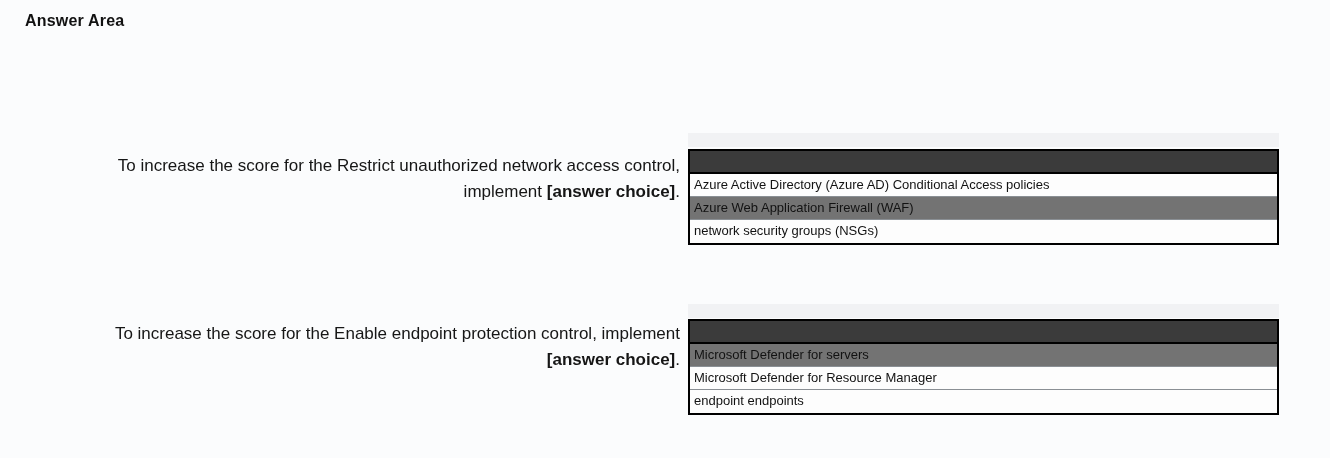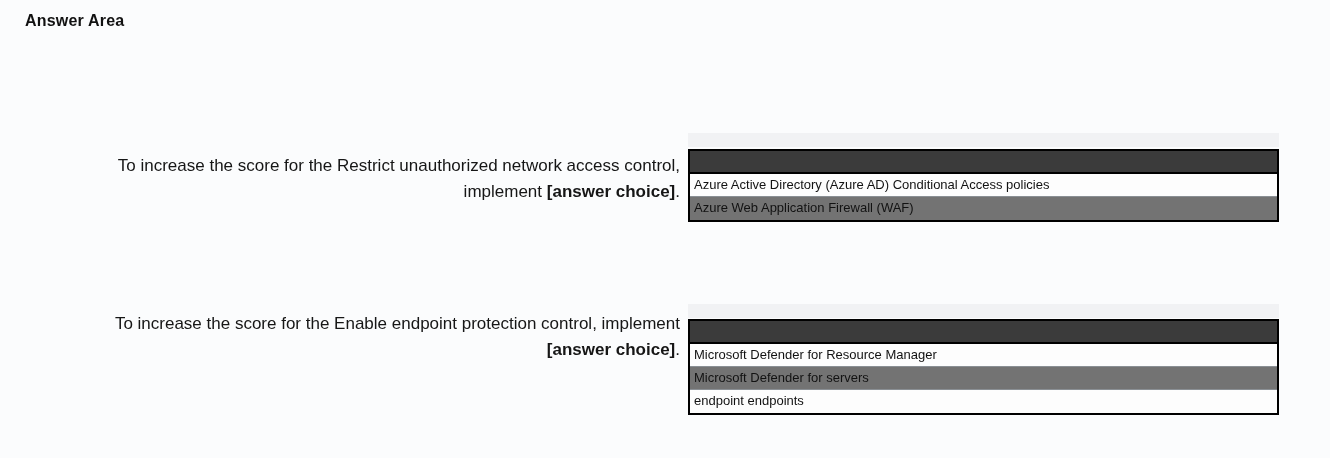--- a/index.html
+++ b/index.html
@@ -28,21 +28,21 @@
   .question-text {
     position: absolute;
     width: 600px;
     text-align: right;
     font-size: 17px;
     line-height: 26px;
     color: #161616;
   }
   .question-text .bold { font-weight: bold; }
   #q1-text { top: 153px; right: 650px; }
-  #q2-text { top: 311px; right: 650px; }
+  #q2-text { top: 321px; right: 650px; }
 
   .top-shading {
     position: absolute;
     left: 688px;
     width: 591px;
     height: 14px;
     background: #f1f2f4;
   }
   #strip1 { top: 133px; }
   #strip2 { top: 304px; }
@@ -86,27 +86,28 @@
 
   <div class="question-text" id="q1-text"><span>To increase the score for the Restrict unauthorized network access control, implement</span>
     <span class="bold">[answer choice]</span><span>.</span></div>
 
   <div class="top-shading" id="strip1"></div>
 
   <div class="answer-table" id="table1">
     <div class="dropdown-header"></div>
     <div class="opt">Azure Active Directory (Azure AD) Conditional Access policies</div>
     <div class="opt selected">Azure Web Application Firewall (WAF)</div>
+    <div class="opt">network security groups (NSGs)</div>
   </div>
 
   <div class="question-text" id="q2-text"><span>To increase the score for the Enable endpoint protection control, implement</span>
     <span class="bold">[answer choice]</span><span>.</span></div>
 
   <div class="top-shading" id="strip2"></div>
 
   <div class="answer-table" id="table2">
     <div class="dropdown-header"></div>
+    <div class="opt selected">Microsoft Defender for servers</div>
     <div class="opt">Microsoft Defender for Resource Manager</div>
-    <div class="opt selected">Microsoft Defender for servers</div>
     <div class="opt">endpoint endpoints</div>
   </div>
 
 </div>
 
 </body></html>

